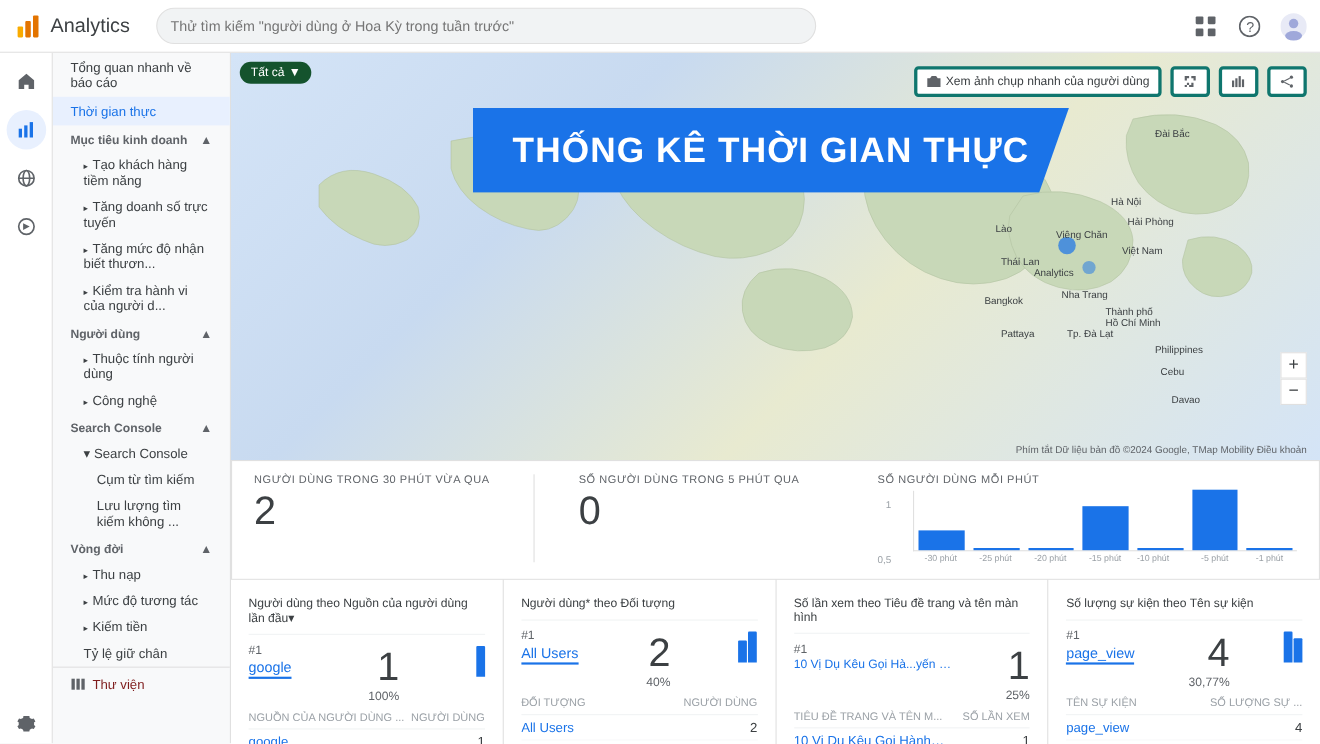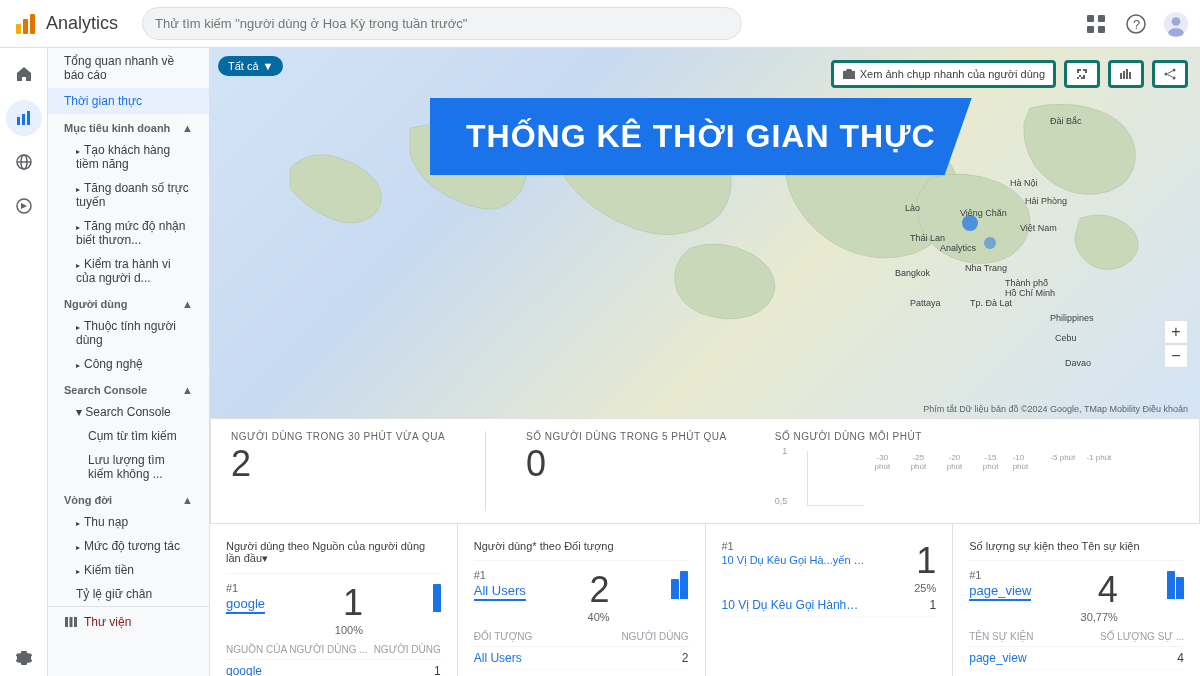--- a/index.html
+++ b/index.html
@@ -60,21 +60,21 @@
     .card-sub-label { font-size: 10px; color: #9aa0a6; text-transform: uppercase; display: flex; justify-content: space-between; margin-top: 8px; padding-bottom: 4px; border-bottom: 1px solid #f1f3f4; }
     .card-row { display: flex; justify-content: space-between; padding: 4px 0; font-size: 12px; border-bottom: 1px solid #f8f9fa; align-items: center; }
     .card-row-label { color: #1a73e8; max-width: 65%; overflow: hidden; text-overflow: ellipsis; white-space: nowrap; }
     .card-row-value { color: #3c4043; }
     .mini-chart-inline { display: flex; align-items: flex-end; gap: 1px; height: 30px; }
     .mini-bar { background: #1a73e8; width: 8px; border-radius: 1px 1px 0 0; }
     .card-header-row { display: flex; justify-content: space-between; align-items: flex-start; }
     .underline-blue { border-bottom: 2px solid #1a73e8; display: inline-block; padding-bottom: 1px; }
 
     
-    .tat-ca-btn { position: absolute; top: 8px; left: 8px; background: #0369a1; color: white; border: none; border-radius: 16px; padding: 4px 10px; font-size: 11px; cursor: pointer; display: flex; align-items: center; gap: 4px; }
+    .tat-ca-btn { position: absolute; top: 8px; left: 8px; background: #14532d; color: white; border: none; border-radius: 16px; padding: 4px 10px; font-size: 11px; cursor: pointer; display: flex; align-items: center; gap: 4px; }
   </style>
 </head>
 <body>
 
 <div class="topbar">
   <div class="topbar-logo">
     <svg width="28" height="28" viewBox="0 0 28 28">
       <rect x="4" y="14" width="5" height="10" rx="1" fill="#F9AB00"></rect>
       <rect x="11" y="9" width="5" height="15" rx="1" fill="#E37400"></rect>
       <rect x="18" y="4" width="5" height="20" rx="1" fill="#E37400"></rect>
@@ -288,28 +288,28 @@
     <div class="stats-bar">
       <div class="stat-block">
         <div class="stat-label">NGƯỜI DÙNG TRONG 30 PHÚT VỪA QUA</div>
         <div class="stat-value">2</div>
       </div>
       <div class="stats-bar-divider"></div>
       <div class="stat-block">
         <div class="stat-label">SỐ NGƯỜI DÙNG TRONG 5 PHÚT QUA</div>
         <div class="stat-value">0</div>
       </div>
-      <div style="flex:1;margin-left:8px">
+      <div style="flex:1;margin-left:31px">
         <div class="stat-label">SỐ NGƯỜI DÙNG MỖI PHÚT</div>
         <div style="display:flex;gap:20px;align-items:flex-end">
           <div style="display:flex;flex-direction:column;justify-content:space-between;height:60px;font-size:9px;color:#9aa0a6;text-align:right">
             <span>1</span>
             <span>0,5</span>
           </div>
-          <div style="display:flex;flex-direction:row;flex:1">
+          <div style="display:flex;flex-direction:column;flex:1">
             <div style="display:flex;align-items:flex-end;gap:8px;height:55px;border-bottom:1px solid #e0e0e0;border-left:1px solid #e0e0e0;padding:0 4px">
               <div style="flex:1;background:#1a73e8;height:18px"></div>
               <div style="flex:1;background:#1a73e8;height:2px"></div>
               <div style="flex:1;background:#1a73e8;height:2px"></div>
               <div style="flex:1;background:#1a73e8;height:40px"></div>
               <div style="flex:1;background:#1a73e8;height:2px"></div>
               <div style="flex:1;background:#1a73e8;height:55px"></div>
               <div style="flex:1;background:#1a73e8;height:2px"></div>
             </div>
             <div style="display:flex;gap:8px;padding:2px 4px">
@@ -379,29 +379,34 @@
           <span class="card-row-value">2</span>
         </div>
         <div class="card-row">
           
           
         </div>
 
       </div>
 
       <div class="card">
+        <div class="card-title">Số lần xem theo Tiêu đề trang và tên màn hình</div>
         <div class="card-header-row">
           <div>
             <div class="card-rank">#1</div>
             <div class="card-main-label" style="font-size:11px;color:#1a73e8;max-width:150px;overflow:hidden;text-overflow:ellipsis;white-space:nowrap">10 Vị Dụ Kêu Gọi Hà...yến Đổi Cho Website</div>
           </div>
           <div style="text-align:right">
             <div class="card-main-value">1</div>
             <div class="card-percent">25%</div>
           </div>
+        </div>
+        <div class="card-sub-label">
+          <span>TIÊU ĐỀ TRANG VÀ TÊN M...</span>
+          <span>SỐ LẦN XEM</span>
         </div>
         <div class="card-row">
           <span class="card-row-label">10 Vị Dụ Kêu Gọi Hành Động...</span>
           <span class="card-row-value">1</span>
         </div>
 
       </div>
 
       <div class="card">
         <div class="card-title">Số lượng sự kiện theo Tên sự kiện</div>

